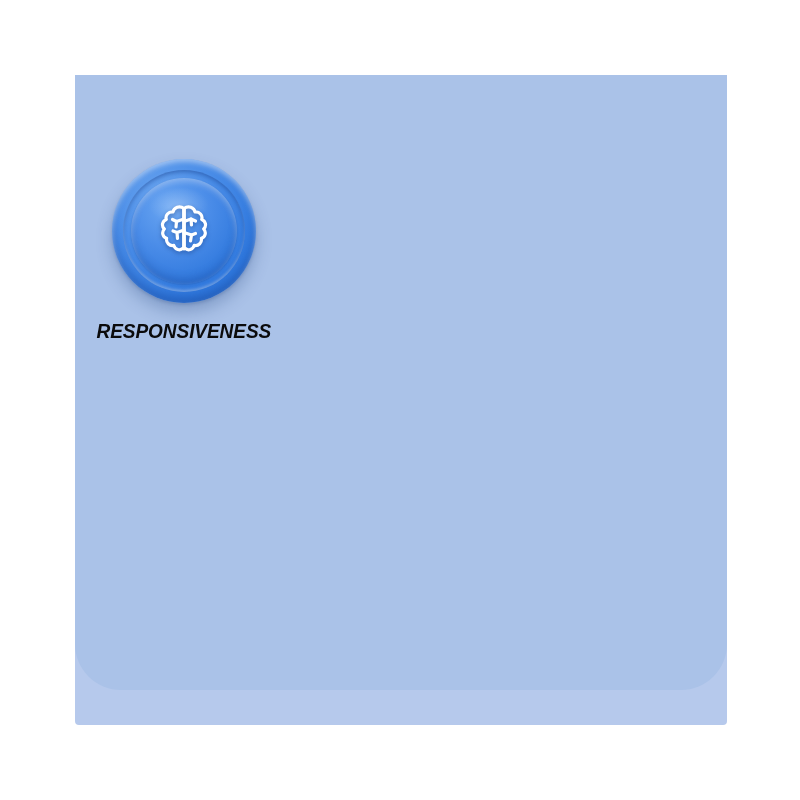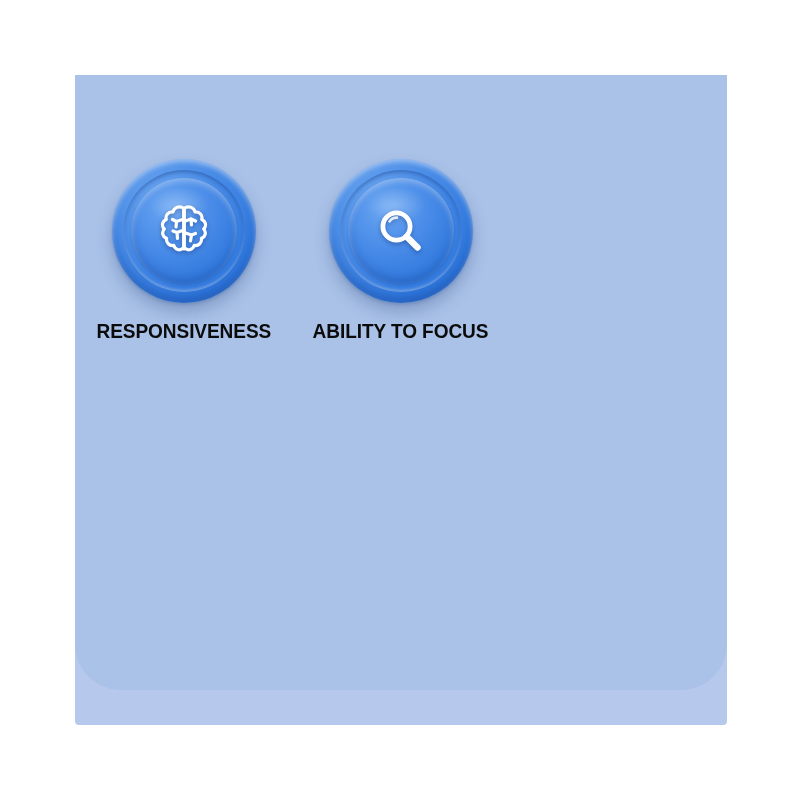--- a/index.html
+++ b/index.html
@@ -14,20 +14,21 @@
     overflow: hidden;
     font-family: "Liberation Sans", sans-serif;
   }
 
   
   .stage {
     position: relative;
     width: 800px;
     height: 800px;
     background: #ffffff;
+    font-style: italic;
   }
 
   
   .base-panel {
     position: absolute;
     left: 75px;
     top: 75px;
     width: 652px;
     height: 650px;
     background: #b6c9ec;
@@ -189,31 +190,17 @@
               <path d="M32 33.5 L39.5 36 M39.5 36 L43.5 34.5 M39.5 36 L38.5 42"></path>
             </svg>
           </span>
         </div>
       </div>
       <div class="caption">RESPONSIVENESS</div>
     </div>
 
 
 
-    <div class="cell">
-      <div class="btn">
-        <div class="btn-face">
-          <span class="glyph">
-            <svg viewBox="0 0 64 64" fill="none" stroke="#ffffff" stroke-linecap="round" stroke-linejoin="round">
-              <circle cx="27.5" cy="27.5" r="13.6" stroke-width="4.8"></circle>
-              <path d="M20.5 22.5 A8.6 8.6 0 0 1 28 18.6" stroke-width="2.6" opacity="0.85"></path>
-              <line x1="37.8" y1="37.8" x2="48.5" y2="48.5" stroke-width="6.4"></line>
-            </svg>
-          </span>
-        </div>
-      </div>
-      <div class="caption">ABILITY TO FOCUS</div>
-    </div>
 
 
 
   </div>
 </div>
 
 </body></html>

